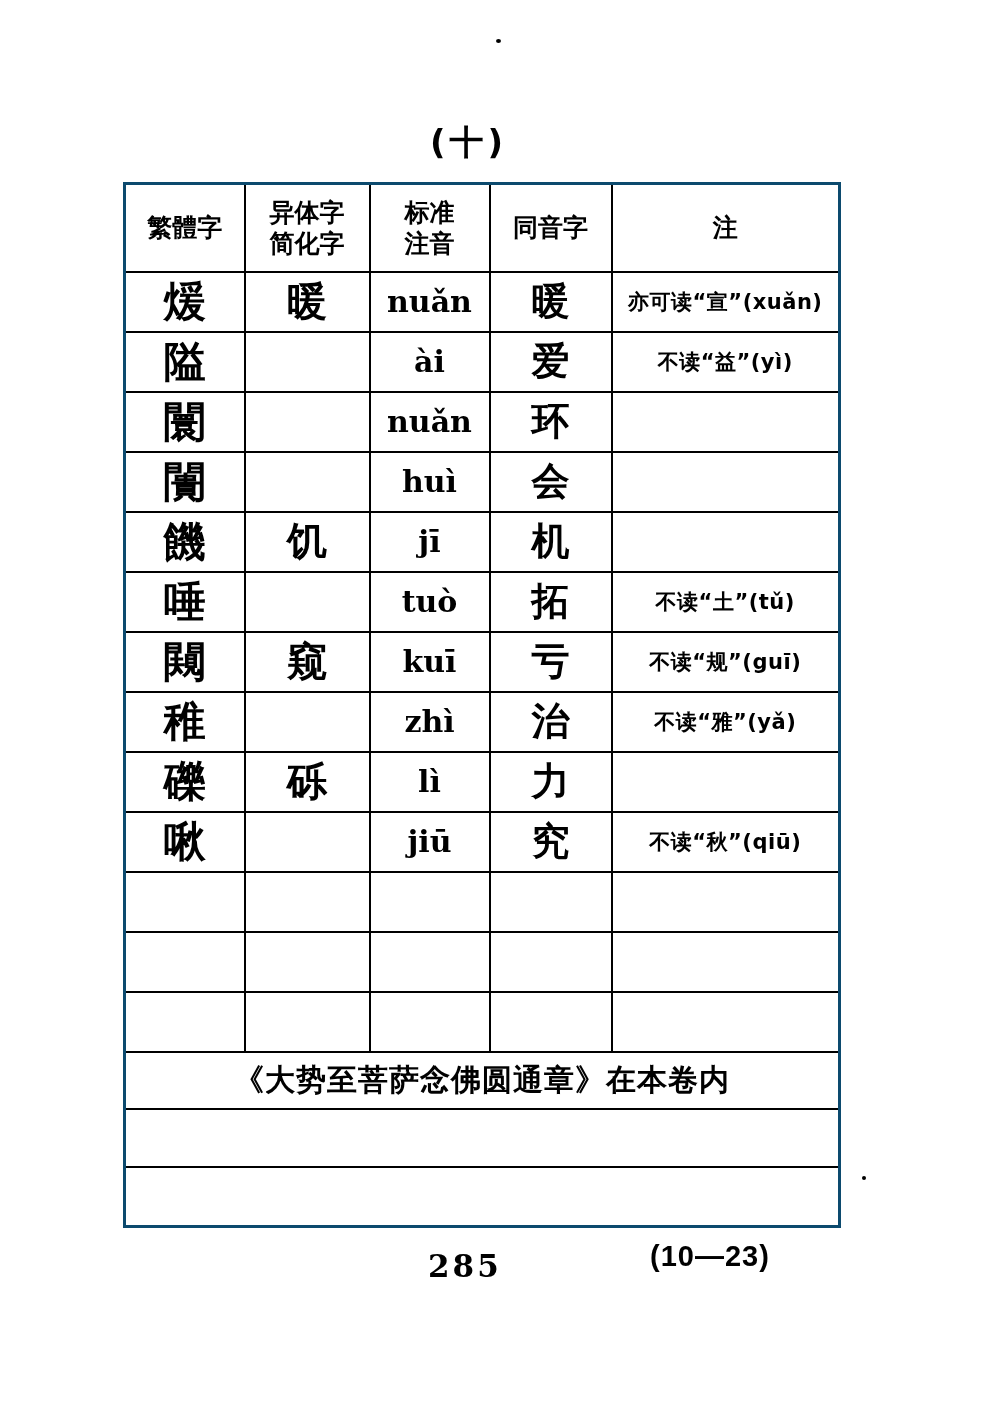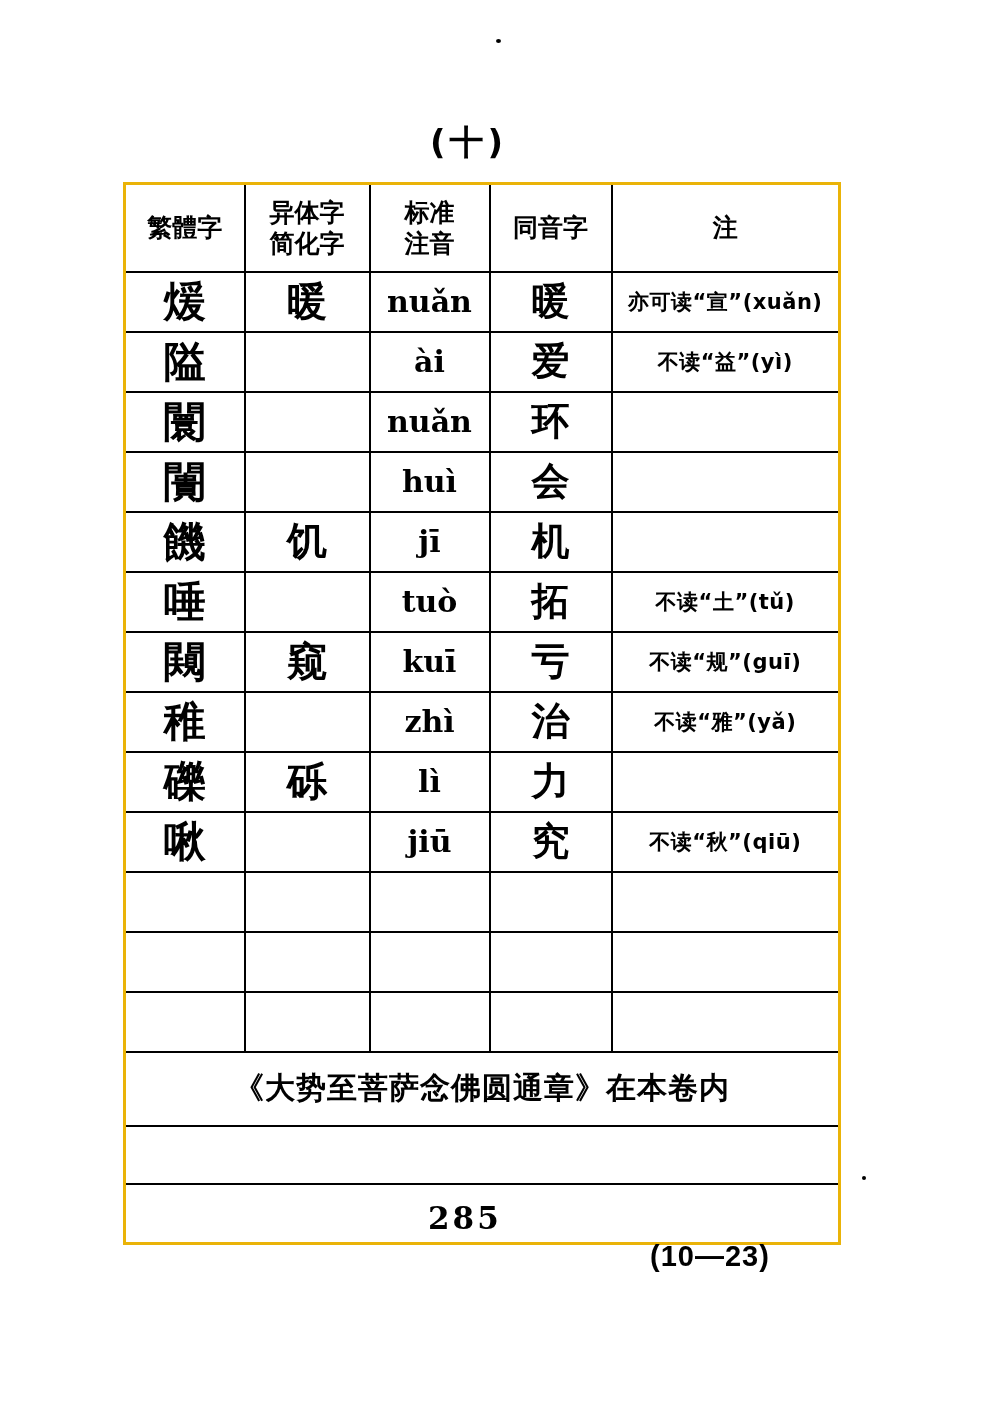--- a/index.html
+++ b/index.html
@@ -35,32 +35,32 @@
     white-space: nowrap;
   }
   
   table.chart {
     position: absolute;
     left: 123px;
     top: 182px;
     width: 715px;
     border-collapse: collapse;
     table-layout: fixed;
-    border: 3px solid #eab308;
+    border: 3px solid #0c4a6e;
   }
   table.chart td, table.chart th {
     border: 2px solid #000;
     padding: 0;
     text-align: center;
     vertical-align: middle;
     overflow: hidden;
   }
   tr.head-row { height: 88px; }
   tr.data-row { height: 60px; }
-  tr.title-row { height: 74px; }
+  tr.title-row { height: 57px; }
   tr.band-row-1 { height: 58px; }
   tr.band-row-2 { height: 60px; }
   th.colhead {
     font-size: 25px;
     font-weight: 700;
     white-space: pre-line;
     line-height: 1.25;
   }
   td.trad   { font-size: 42px; font-weight: 700; }
   td.simp   { font-size: 40px; font-weight: 600; }
@@ -70,21 +70,21 @@
   td.merged {
     font-size: 30px;
     font-weight: 700;
     letter-spacing: 1px;
   }
   tr.band-row-1 td, tr.band-row-2 td { border-left: none; border-right: none; }
   
   .footer-page {
     position: absolute;
     left: 428px;
-    top: 1200px;
+    top: 1248px;
     font-size: 31px;
     font-weight: 700;
     letter-spacing: 3px;
     font-family: "DejaVu Serif", serif;
   }
   .footer-vol {
     position: absolute;
     left: 650px;
     top: 1240px;
     font-size: 29px;

